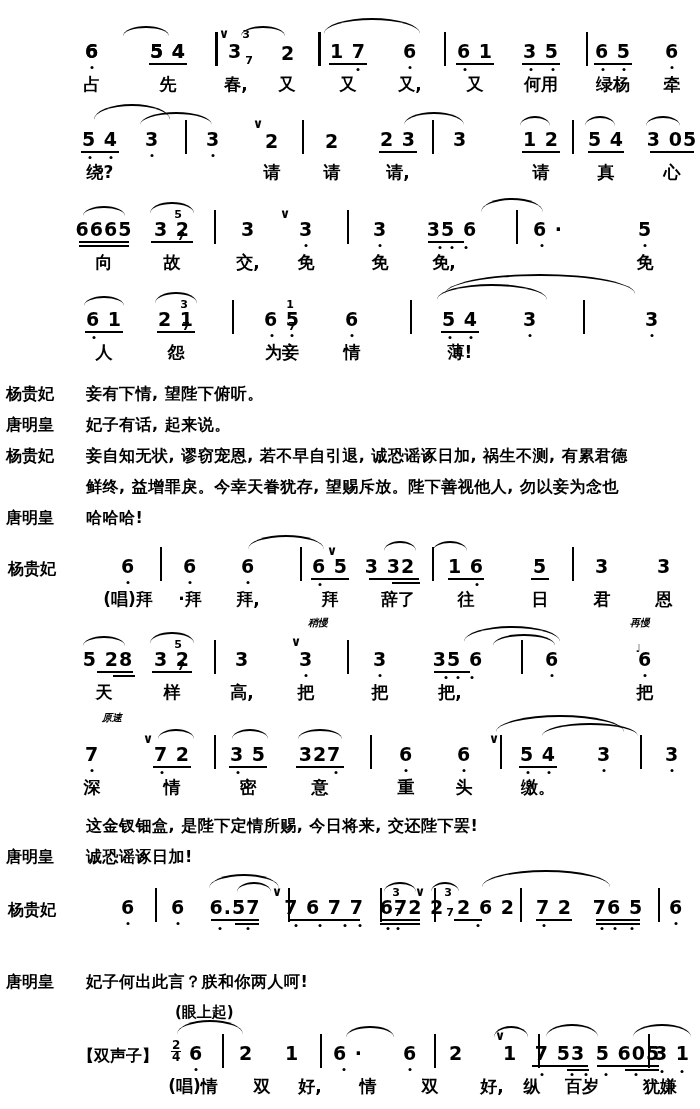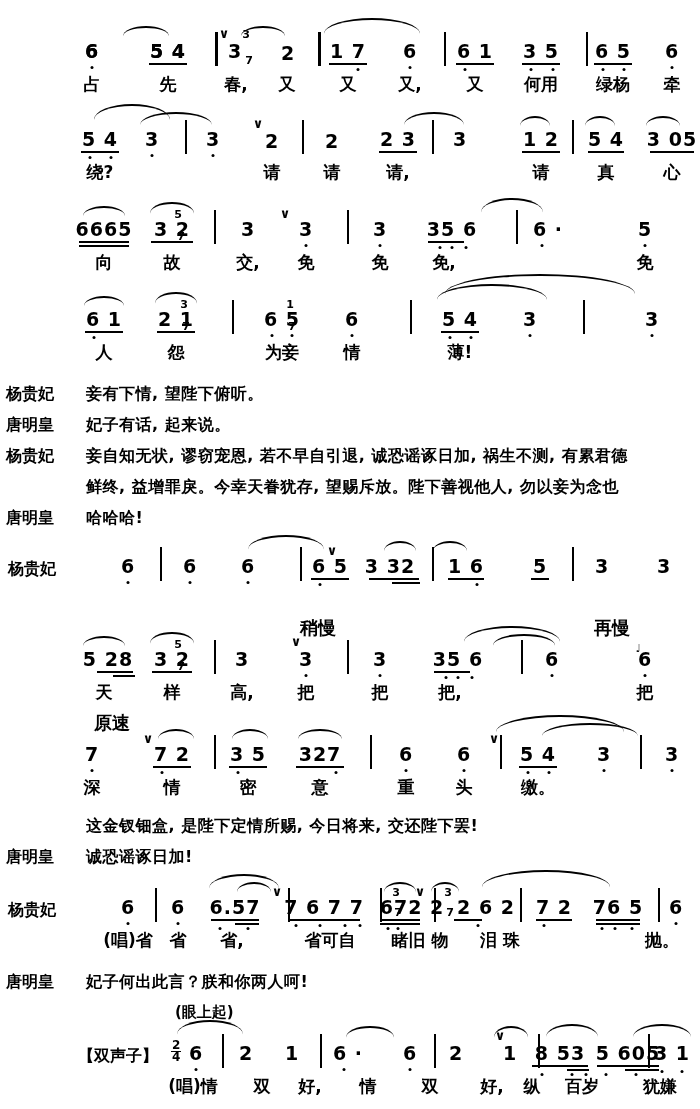--- a/index.html
+++ b/index.html
@@ -68,23 +68,23 @@
     font-family:"DejaVu Sans",sans-serif;
     transform:translateX(-50%);
   }
   
   .grace{
     position:absolute;font-size:11px;font-weight:bold;
     transform:translateX(-50%);
   }
   
   .tempo{
-    position:absolute;font-size:18px;font-weight:bold;
+    position:absolute;font-size:10px;font-weight:bold;
     font-family:"DejaVu Sans","Liberation Sans",sans-serif;
-    white-space:nowrap;transform:translateX(-50%);
+    white-space:nowrap;transform:translateX(-50%);font-style:italic;
   }
 
   
   .dlg{position:absolute;white-space:nowrap;}
   .dlg .who{
     position:absolute;left:-4px;top:0;
     font-size:16px;font-weight:bold;
     font-family:"DejaVu Sans","Liberation Sans",sans-serif;
     letter-spacing:0px;
   }
@@ -426,26 +426,37 @@
       <div class="beam" style="left:540px;top:33px;width:18px;"></div>
 
       <div class="note" style="left:602px;top:12px;">3</div>
       <div class="note" style="left:664px;top:12px;">3</div>
 
       <div class="barline" style="left:160px;"></div>
       <div class="barline" style="left:300px;"></div>
       <div class="barline" style="left:432px;"></div>
       <div class="barline" style="left:572px;"></div>
     </div>
+    <div class="lyrics">
+      <div class="lyric" style="left:128px;">(唱)拜</div>
+      <div class="lyric" style="left:190px;">·拜</div>
+      <div class="lyric" style="left:248px;">拜,</div>
+      <div class="lyric" style="left:330px;">拜</div>
+      <div class="lyric" style="left:398px;">辞了</div>
+      <div class="lyric" style="left:466px;">往</div>
+      <div class="lyric" style="left:540px;">日</div>
+      <div class="lyric" style="left:602px;">君</div>
+      <div class="lyric" style="left:664px;">恩</div>
+    </div>
   </div>
 
   <div class="staff" style="top:638px">
     <div class="notes">
       <div class="tempo" style="left:318px;top:-22px;">稍慢</div>
-      <div class="tempo" style="left:612px;top:-22px;">再慢</div>
+      <div class="tempo" style="left:640px;top:-22px;">再慢</div>
 
       <div class="slur" style="left:104px;top:-2px;width:42px;height:12px;"></div>
       <div class="slur" style="left:172px;top:-6px;width:44px;height:14px;"></div>
       <div class="slur" style="left:512px;top:-12px;width:96px;height:20px;"></div>
       <div class="slur" style="left:524px;top:-4px;width:62px;height:14px;"></div>
 
       <div class="vmark" style="left:296px;top:-4px;">∨</div>
       <div class="grace" style="left:178px;top:0px;">5</div>
       <div class="grace" style="left:181px;top:22px;">7</div>
       <div class="grace" style="left:638px;top:4px;">♩</div>
@@ -620,29 +631,20 @@
       <div class="note" style="left:676px;top:12px;">6</div>
       <div class="dotlo" style="left:676px;top:36px;"></div>
 
       <div class="barline" style="left:155px;"></div>
       <div class="barline" style="left:288px;"></div>
       <div class="barline" style="left:380px;"></div>
       <div class="barline" style="left:434px;"></div>
       <div class="barline" style="left:520px;"></div>
       <div class="barline" style="left:658px;"></div>
     </div>
-    <div class="lyrics">
-      <div class="lyric" style="left:128px;">(唱)省</div>
-      <div class="lyric" style="left:178px;">省</div>
-      <div class="lyric" style="left:232px;">省,</div>
-      <div class="lyric" style="left:330px;">省可自</div>
-      <div class="lyric" style="left:420px;">睹旧 物</div>
-      <div class="lyric" style="left:500px;">泪 珠</div>
-      <div class="lyric" style="left:662px;">抛。</div>
-    </div>
   </div>
 
   <div class="dlg" style="left:10px;top:972px;">
     <span class="who">唐明皇</span>
     <span class="say">妃子何出此言？朕和你两人呵!</span>
   </div>
 
   <div class="tune-label" style="left:175px;top:1003px;font-size:15px;">(眼上起)</div>
 
   <div class="staff" style="top:1032px">
@@ -667,21 +669,21 @@
 
       <div class="note" style="left:348px;top:12px;">6 ·</div>
       <div class="dotlo" style="left:344px;top:36px;"></div>
 
       <div class="note" style="left:410px;top:12px;">6</div>
       <div class="dotlo" style="left:410px;top:36px;"></div>
 
       <div class="note" style="left:456px;top:12px;">2</div>
       <div class="note" style="left:510px;top:12px;">1</div>
 
-      <div class="note" style="left:560px;top:12px;">8 53</div>
+      <div class="note" style="left:560px;top:12px;">7 53</div>
       <div class="beam" style="left:560px;top:33px;width:56px;"></div>
       <div class="beam2" style="left:578px;top:37px;width:22px;"></div>
       <div class="dotlo" style="left:542px;top:41px;"></div>
       <div class="dotlo" style="left:572px;top:41px;"></div>
       <div class="dotlo" style="left:586px;top:41px;"></div>
 
       <div class="note" style="left:628px;top:12px;">5 605</div>
       <div class="beam" style="left:628px;top:33px;width:62px;"></div>
       <div class="beam2" style="left:642px;top:37px;width:34px;"></div>
       <div class="dotlo" style="left:606px;top:41px;"></div>

